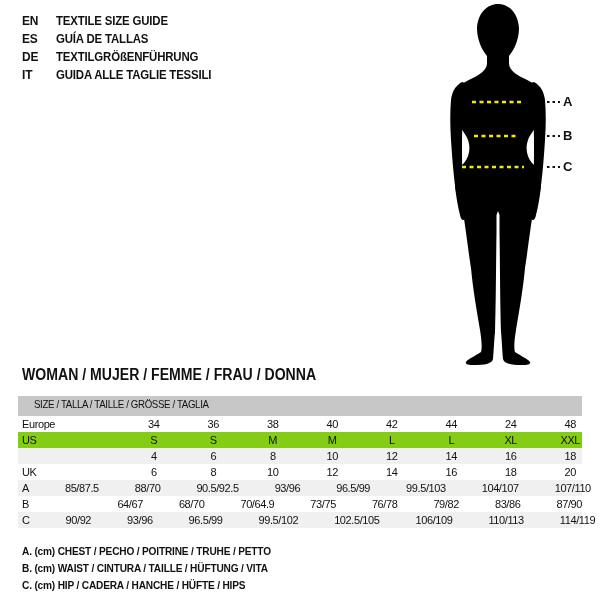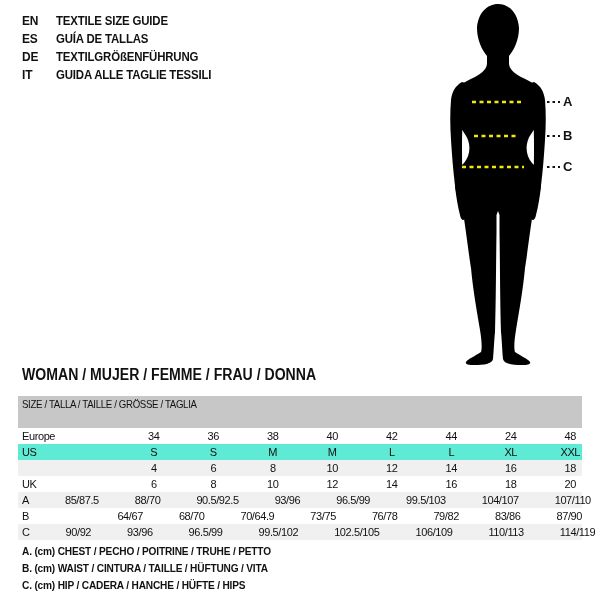--- a/index.html
+++ b/index.html
@@ -18,21 +18,21 @@
   .figure{position:absolute;left:400px;top:0;width:200px;height:380px;}
   .figure svg{position:absolute;left:0;top:0;}
   .marker-label{position:absolute;font-weight:bold;font-size:13px;line-height:13px;letter-spacing:0;}
 
   
   .section-title{position:absolute;left:22px;top:366px;font-weight:bold;font-size:16px;}
 
   
   .size-table{position:absolute;left:18px;top:396px;width:564px;font-size:11px;font-weight:bold;
               letter-spacing:-.4px;}
-  .thead{height:32px;line-height:16px;padding-left:4px;font-weight:normal;}
+  .thead{height:20px;line-height:16px;padding-left:16px;font-weight:normal;}
   .trow{display:flex;height:16px;line-height:16px;gap:36px;}
   .trow.shade{background:#f0f0f0;}
   .tlabel{width:84px;padding-left:4px;font-weight:normal;}
   .tcell{flex:1;text-align:center;font-weight:normal;}
 
   
   .legend{position:absolute;left:22px;top:543px;font-weight:bold;font-size:11.5px;letter-spacing:-.2px;}
   .legend-line{height:17px;line-height:17px;}
 </style>
 </head>
@@ -115,21 +115,21 @@
           <span class="tlabel">Europe</span>
           <span class="tcell">34</span>
           <span class="tcell">36</span>
           <span class="tcell">38</span>
           <span class="tcell">40</span>
           <span class="tcell">42</span>
           <span class="tcell">44</span>
           <span class="tcell">24</span>
           <span class="tcell">48</span>
         </div>
-        <div class="trow shade" style="background: #5eead4;">
+        <div class="trow shade" style="background: #84cc16;">
           <span class="tlabel">US</span>
           <span class="tcell">S</span>
           <span class="tcell">S</span>
           <span class="tcell">M</span>
           <span class="tcell">M</span>
           <span class="tcell">L</span>
           <span class="tcell">L</span>
           <span class="tcell">XL</span>
           <span class="tcell">XXL</span>
         </div>

